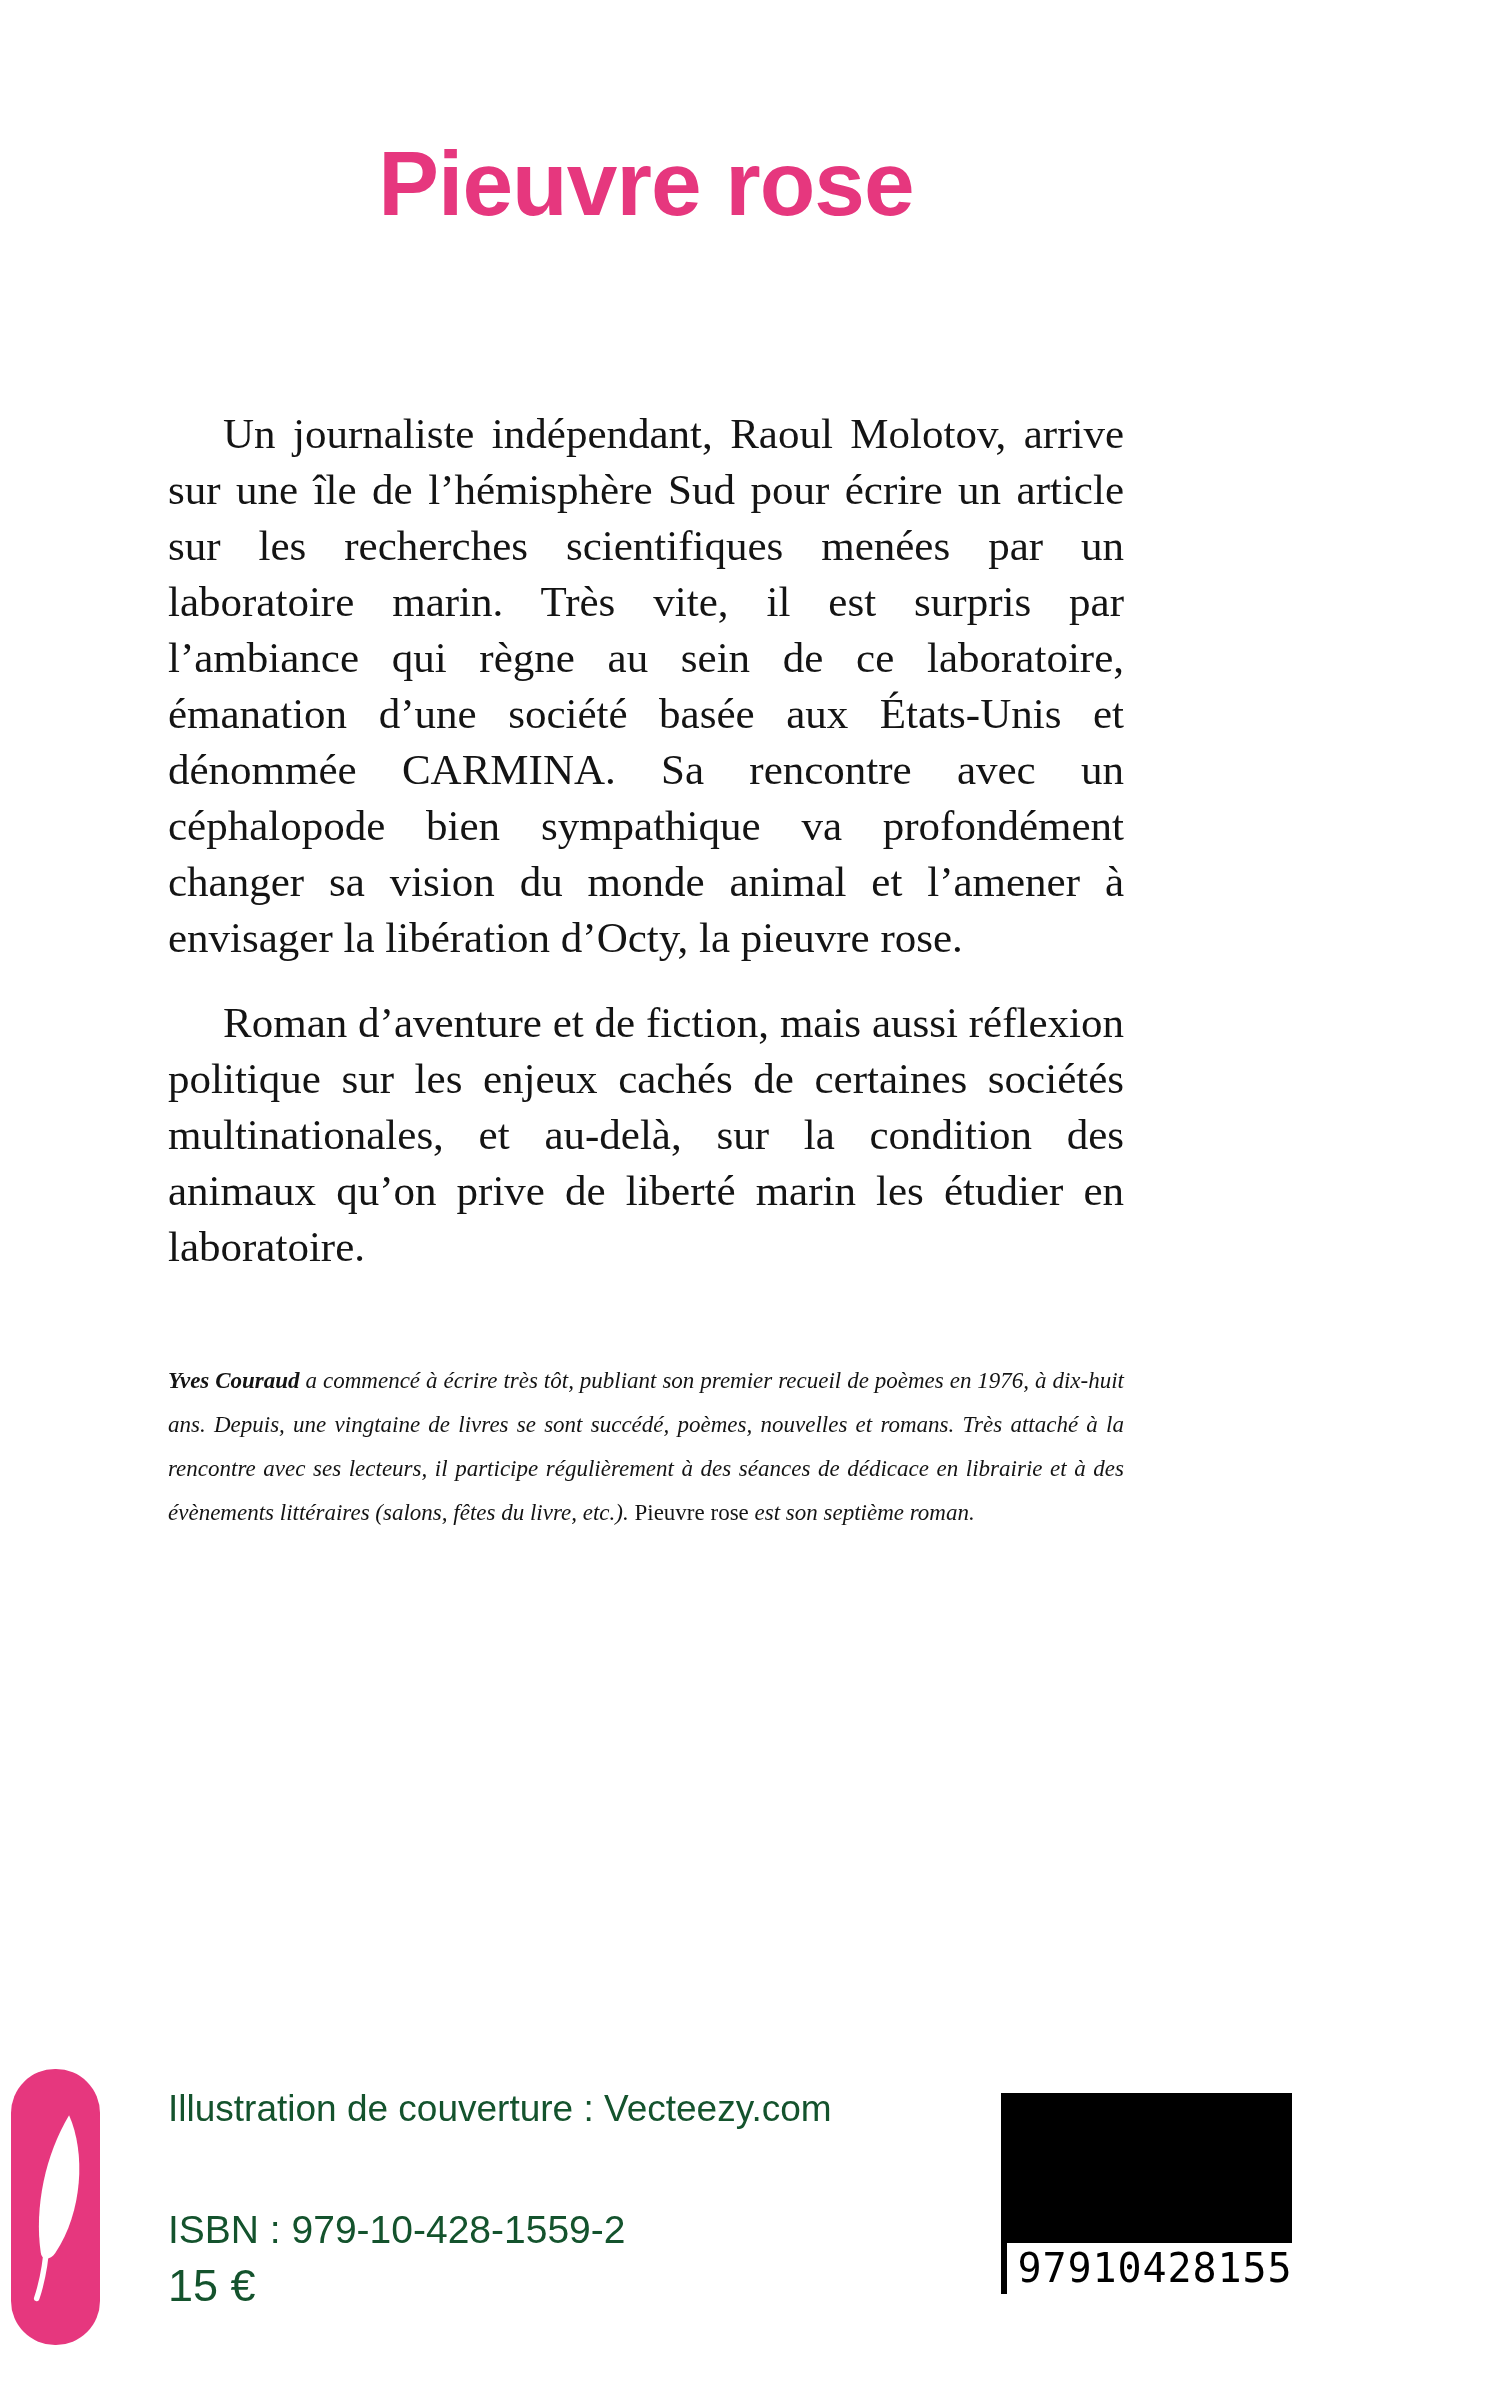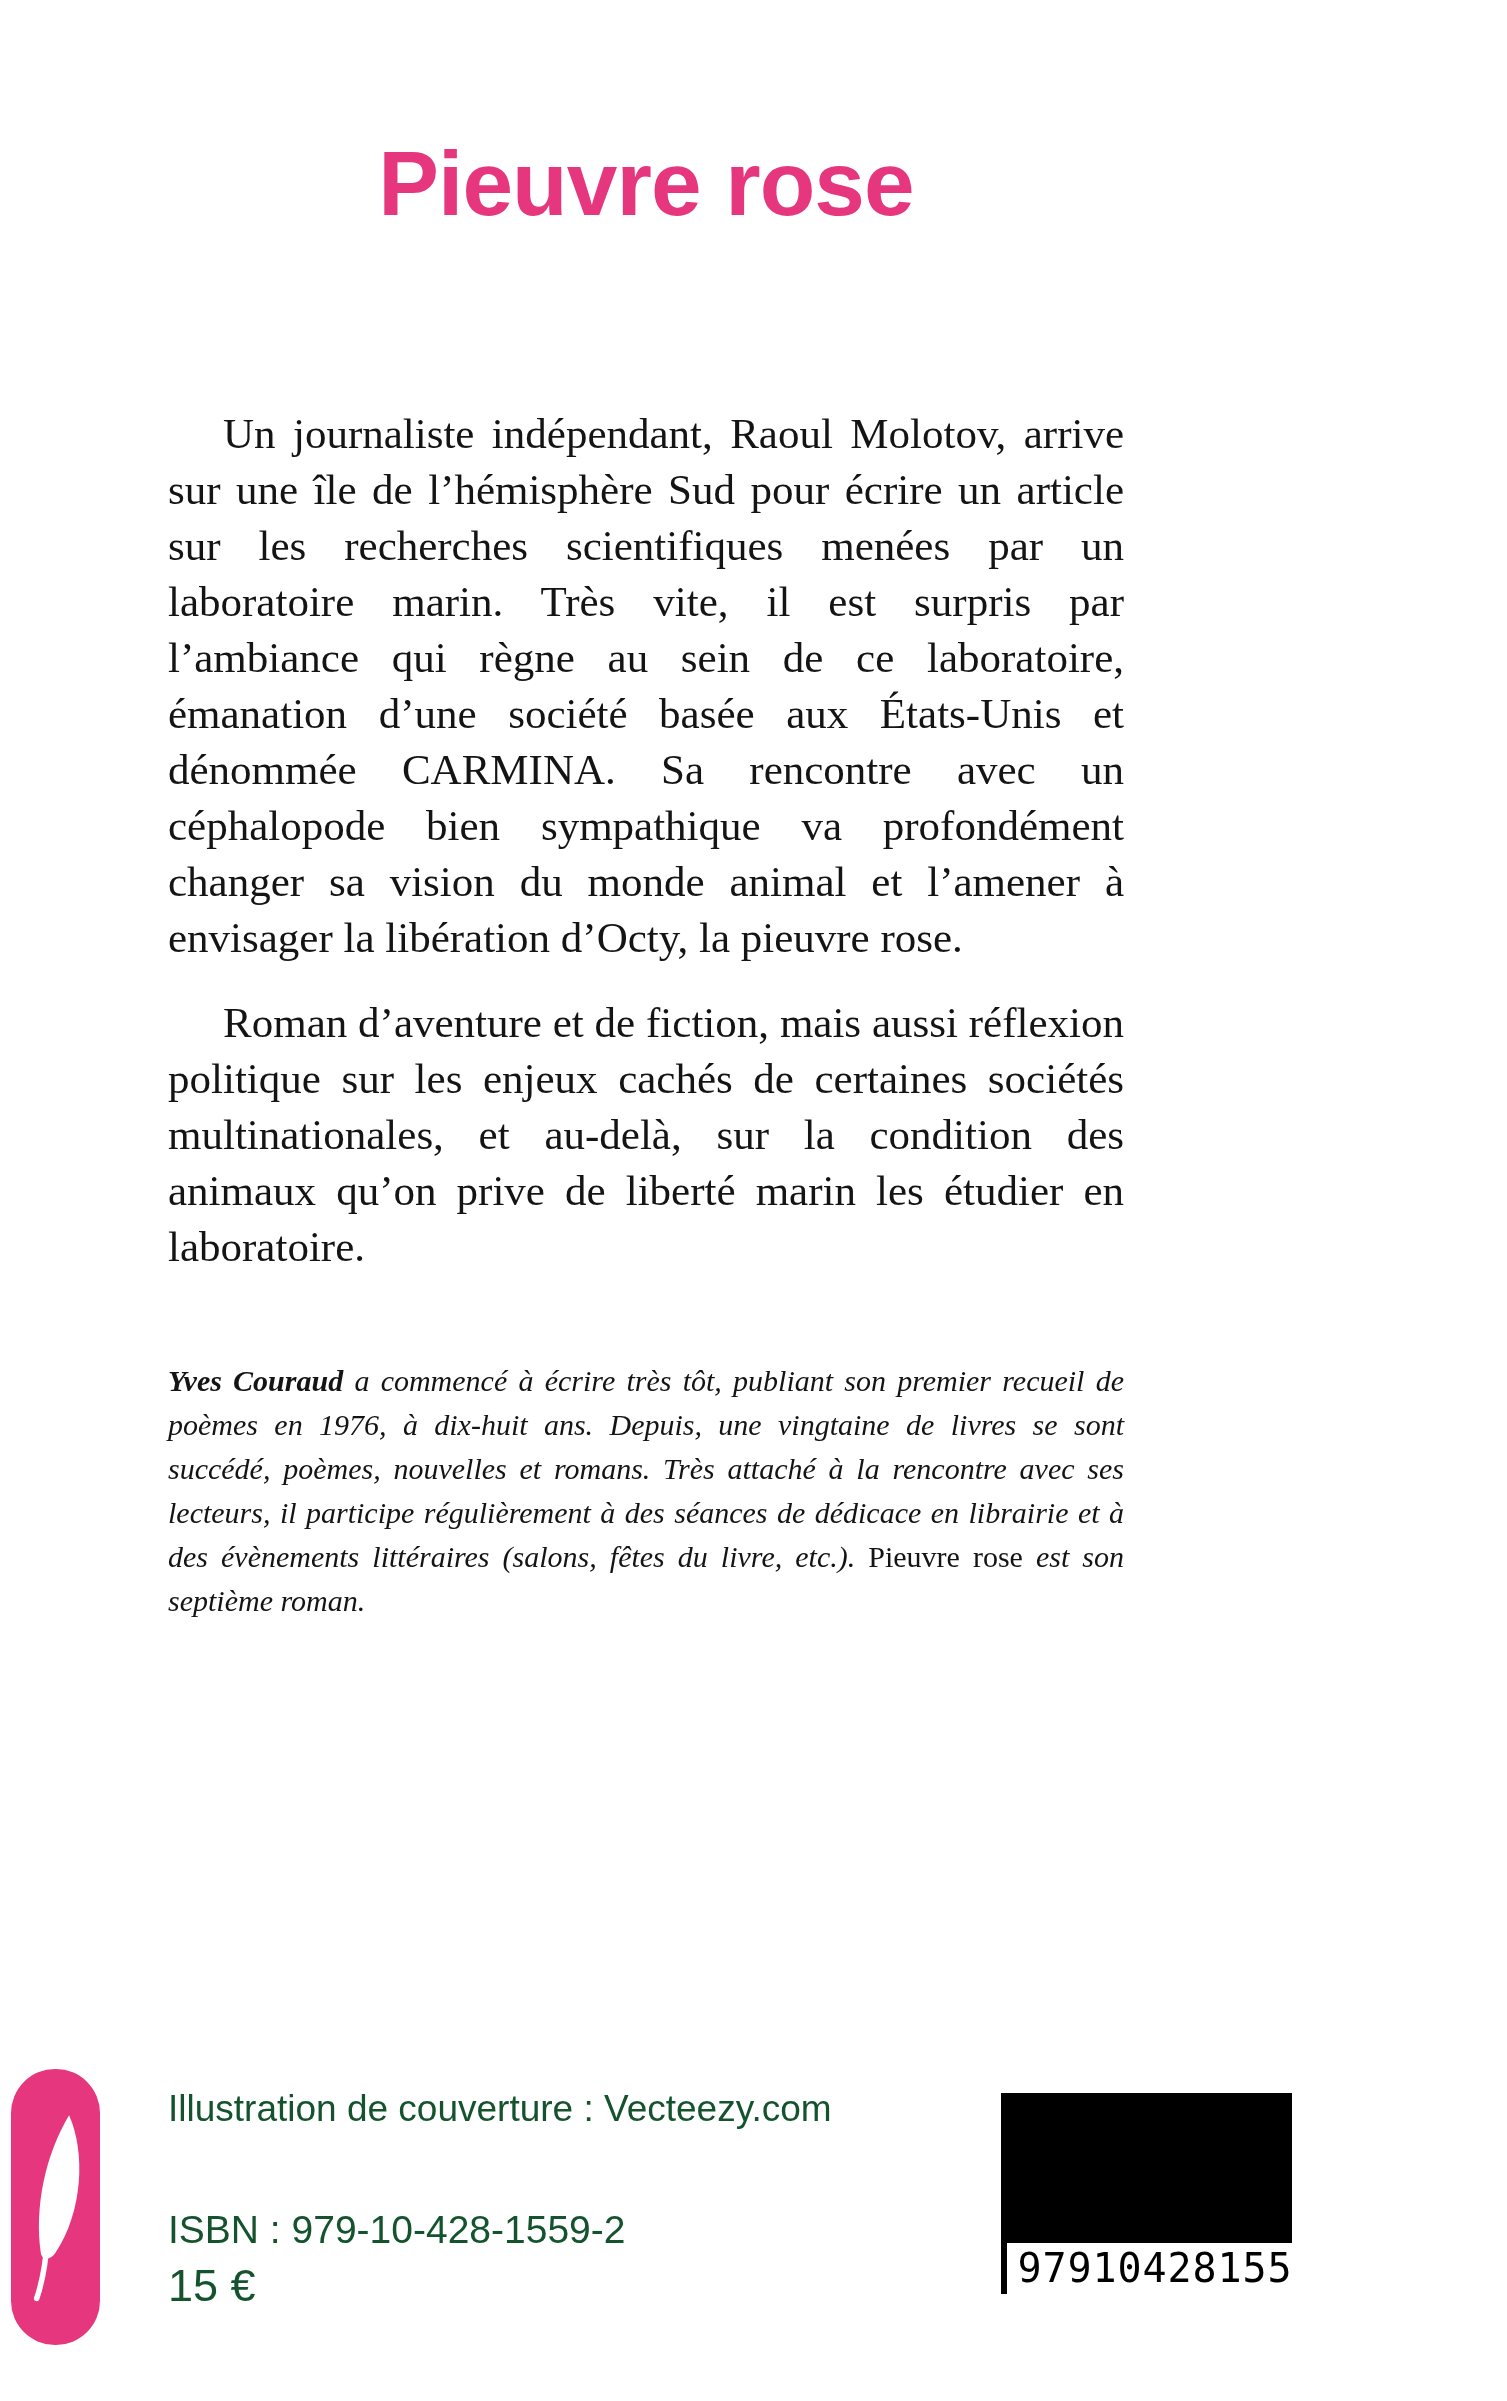--- a/index.html
+++ b/index.html
@@ -27,21 +27,21 @@
     line-height:56px;
     text-align:justify;
   }
   .synopsis p{margin:0;text-indent:55px;}
   .synopsis p + p{margin-top:29px;}
   .bio{
     position:absolute;
     left:168px;right:168px;top:1359px;
     font-family:"Liberation Serif",serif;
     font-style:italic;
-    font-size:30px;
+    font-size:23px;
     line-height:44px;
     text-align:justify;
   }
   .bio-name{font-weight:700;}
   .bio-book{font-style:normal;}
   .logo-bar{
     position:absolute;
     left:11.4px;top:2069px;
     width:89px;height:276px;
     background:#e6377e;

